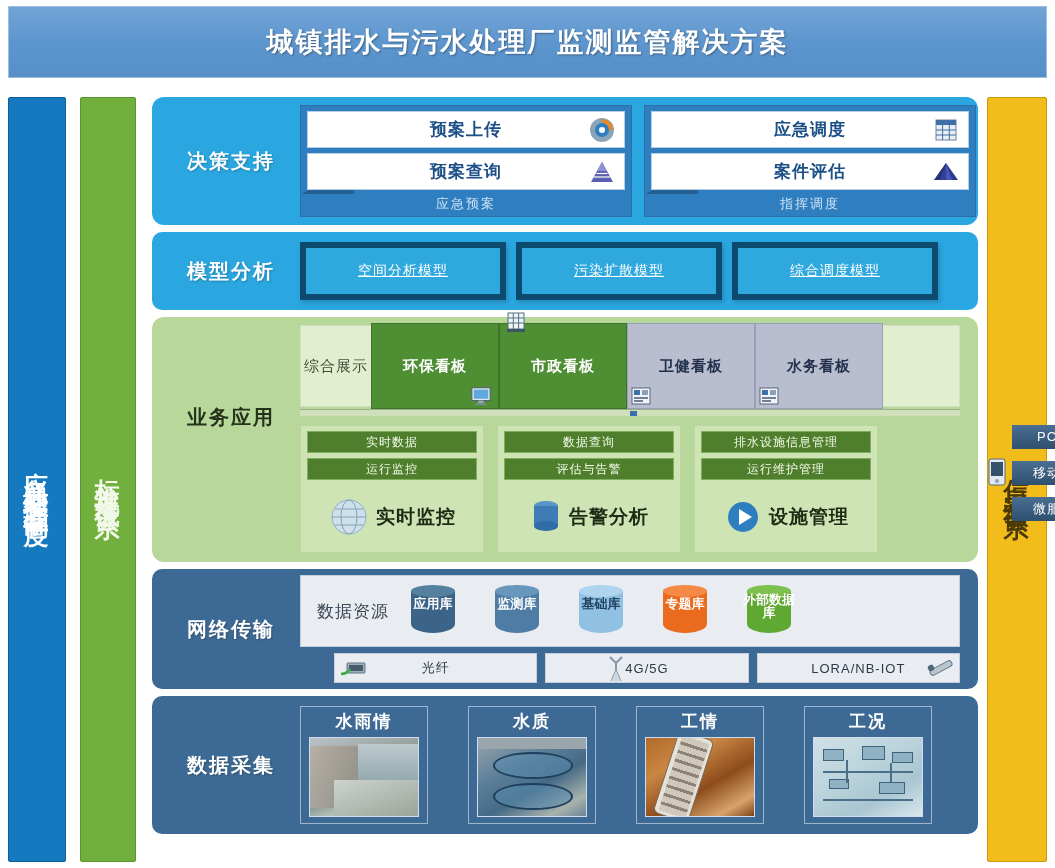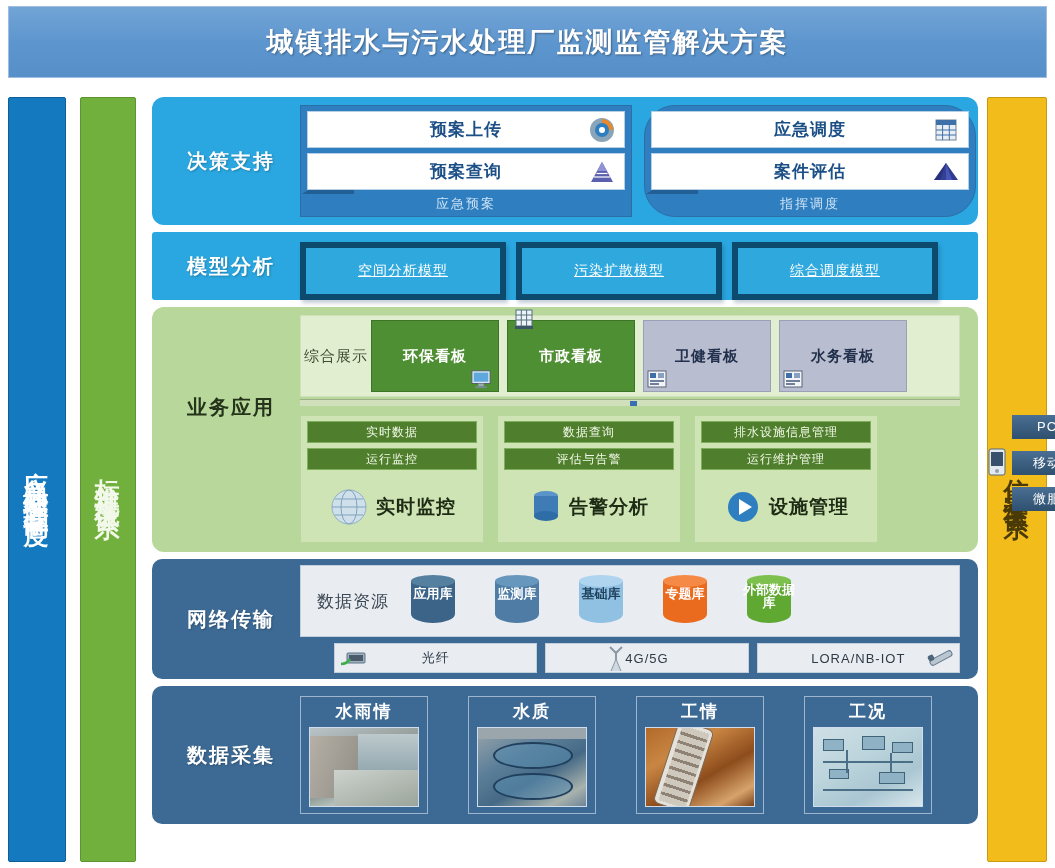--- a/index.html
+++ b/index.html
@@ -47,21 +47,21 @@
     position:absolute; left:16px; top:0; height:100%; width:126px;
     display:flex; align-items:center; justify-content:center;
     color:#ffffff; font-size:20px; font-weight:bold; letter-spacing:2px;
     text-shadow:1px 1px 2px rgba(0,0,0,.25);
   }
   .dec-group {
     position:absolute; top:8px; height:112px; width:332px;
     background:#2f7fc0; border:1px solid #2c6fa8; padding:5px 6px 0 6px;
   }
   #dec-group-1 { left:148px; }
-  #dec-group-2 { left:492px;border-radius:31px; }
+  #dec-group-2 { left:492px; }
   .dec-group::after {
     content:""; position:absolute; left:-1px; top:48px;
     border-top:32px solid transparent; border-bottom:0 solid transparent;
     border-right:0;
   }
   .dec-arrow {
     position:absolute; left:1px; bottom:22px; width:0; height:0;
     border-left:0; border-top:34px solid transparent;
     border-right:52px solid rgba(22,70,112,.55);
   }
@@ -70,42 +70,42 @@
     margin-bottom:5px; display:flex; align-items:center; justify-content:center;
   }
   .dec-row-text { color:#1b4f86; font-size:17px; font-weight:bold; letter-spacing:1px; }
   .dec-icon { position:absolute; right:8px; top:4px; width:28px; height:28px; }
   .dec-group-cap {
     position:absolute; left:0; right:0; bottom:3px; text-align:center;
     color:#cfe3f5; font-size:13px; letter-spacing:2px;
   }
 
   
-  #band-model { height:68px; background:#2aa7e0; border-radius:3px; margin-bottom:7px; }
+  #band-model { height:78px; background:#2aa7e0; border-radius:10px; margin-bottom:7px; }
   .model-box {
     position:absolute; top:10px; height:58px; width:206px;
     background:#2fa8de; border:6px solid #0c4a6e;
     display:flex; align-items:center; justify-content:center;
     color:#ffffff; font-size:14px; letter-spacing:1px;
     box-shadow: 2px 3px 4px rgba(20,60,95,.25);
     text-decoration: underline;
   }
   #model-box-1 { left:148px; }
   #model-box-2 { left:364px; }
   #model-box-3 { left:580px; }
 
   
   #band-business { height:245px; background:#b7d79b; border-radius:12px; margin-bottom:7px; }
   .show-strip {
     position:absolute; left:148px; top:8px; width:660px; height:82px;
     background:#e2eed0; border:1px solid #cfe0bb; display:flex; align-items:center;
   }
   .show-label { width:70px; text-align:center; color:#3f4d33; font-size:15px; letter-spacing:1px; }
   .board {
-    position:relative; width:128px; height:72px; margin-right:8px;
+    position:relative; width:128px; height:86px; 
     display:flex; align-items:center; justify-content:center;
     font-size:15px; font-weight:bold; letter-spacing:1px;
     border:1px solid #9bb089;
   }
   .board.green { background:#4f8f34; color:#ffffff; border-color:#3d7427; }
   .board.grey  { background:#b9bdd0; color:#22304b; border-color:#9aa0b8; }
   .board-icon { position:absolute; width:22px; height:20px; }
   .scroll-track {
     position:absolute; left:148px; top:92px; width:660px; height:7px;
     background:#cfe0bb; border-top:1px solid #9bb089;

